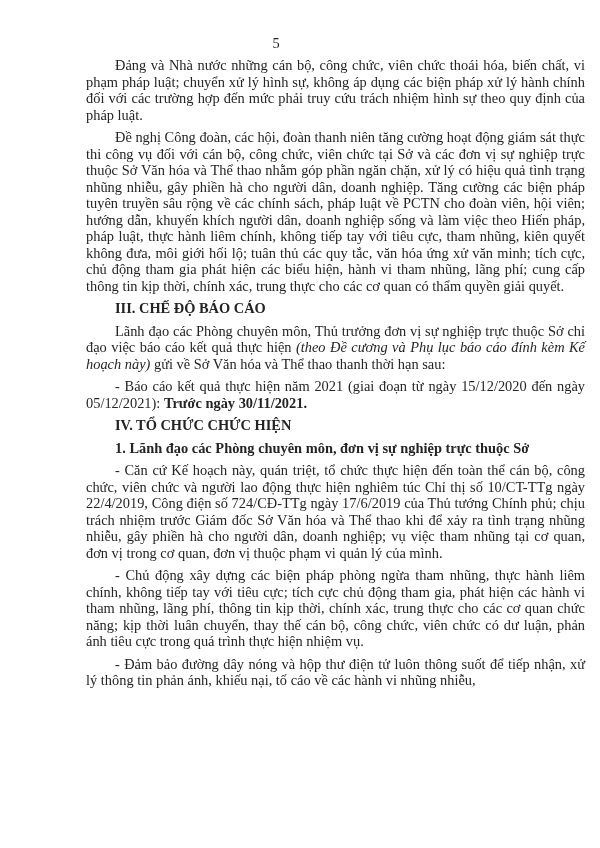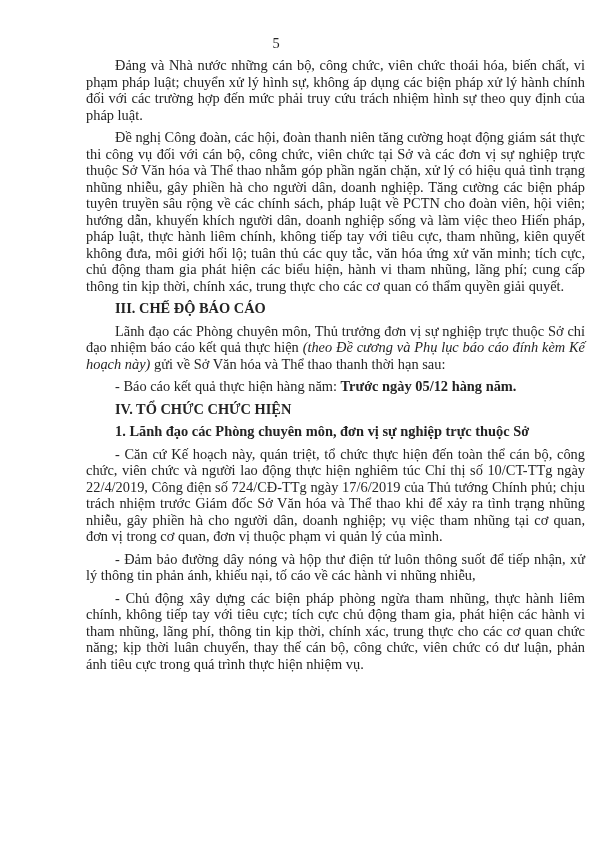--- a/index.html
+++ b/index.html
@@ -51,29 +51,29 @@
 
   <div class="content">
 
     <p>Đảng và Nhà nước những cán bộ, công chức, viên chức thoái hóa, biến chất, vi phạm pháp luật; chuyển xử lý hình sự, không áp dụng các biện pháp xử lý hành chính đối với các trường hợp đến mức phải truy cứu trách nhiệm hình sự theo quy định của pháp luật.</p>
 
 
     <p>Đề nghị Công đoàn, các hội, đoàn thanh niên tăng cường hoạt động giám sát thực thi công vụ đối với cán bộ, công chức, viên chức tại Sở và các đơn vị sự nghiệp trực thuộc Sở Văn hóa và Thể thao nhằm góp phần ngăn chặn, xử lý có hiệu quả tình trạng nhũng nhiễu, gây phiền hà cho người dân, doanh nghiệp. Tăng cường các biện pháp tuyên truyền sâu rộng về các chính sách, pháp luật về PCTN cho đoàn viên, hội viên; hướng dẫn, khuyến khích người dân, doanh nghiệp sống và làm việc theo Hiến pháp, pháp luật, thực hành liêm chính, không tiếp tay với tiêu cực, tham nhũng, kiên quyết không đưa, môi giới hối lộ; tuân thủ các quy tắc, văn hóa ứng xử văn minh; tích cực, chủ động tham gia phát hiện các biểu hiện, hành vi tham nhũng, lãng phí; cung cấp thông tin kịp thời, chính xác, trung thực cho các cơ quan có thẩm quyền giải quyết.</p>
 
     <p class="heading">III. CHẾ ĐỘ BÁO CÁO</p>
 
-    <p><span>Lãnh đạo các Phòng chuyên môn, Thủ trưởng đơn vị sự nghiệp trực thuộc Sở chỉ đạo nhiệm báo cáo kết quả thực hiện </span><span class="i">(theo Đề cương và Phụ lục báo cáo đính kèm Kế hoạch này)</span><span> gửi về Sở Văn hóa và Thể thao thanh thời hạn sau:</span></p>
+    <p><span>Lãnh đạo các Phòng chuyên môn, Thủ trưởng đơn vị sự nghiệp trực thuộc Sở chỉ đạo việc báo cáo kết quả thực hiện </span><span class="i">(theo Đề cương và Phụ lục báo cáo đính kèm Kế hoạch này)</span><span> gửi về Sở Văn hóa và Thể thao thanh thời hạn sau:</span></p>
 
+    <p><span>- Báo cáo kết quả thực hiện năm 2021 (giai đoạn từ ngày 15/12/2020 đến ngày 05/12/2021): </span><span class="b">Trước ngày 30/11/2021.</span></p>
 
-    <p><span>- Báo cáo kết quả thực hiện hàng năm: </span><span class="b">Trước ngày 05/12 hàng năm.</span></p>
 
     <p class="heading">IV. TỔ CHỨC CHỨC HIỆN</p>
 
     <p class="heading">1. Lãnh đạo các Phòng chuyên môn, đơn vị sự nghiệp trực thuộc Sở</p>
 
     <p>- Căn cứ Kế hoạch này, quán triệt, tổ chức thực hiện đến toàn thể cán bộ, công chức, viên chức và người lao động thực hiện nghiêm túc Chỉ thị số 10/CT-TTg ngày 22/4/2019, Công điện số 724/CĐ-TTg ngày 17/6/2019 của Thủ tướng Chính phủ; chịu trách nhiệm trước Giám đốc Sở Văn hóa và Thể thao khi để xảy ra tình trạng nhũng nhiễu, gây phiền hà cho người dân, doanh nghiệp; vụ việc tham nhũng tại cơ quan, đơn vị trong cơ quan, đơn vị thuộc phạm vi quản lý của mình.</p>
 
+    <p>- Chủ động xây dựng các biện pháp phòng ngừa tham nhũng, thực hành liêm chính, không tiếp tay với tiêu cực; tích cực chủ động tham gia, phát hiện các hành vi tham nhũng, lãng phí, thông tin kịp thời, chính xác, trung thực cho các cơ quan chức năng; kịp thời luân chuyển, thay thế cán bộ, công chức, viên chức có dư luận, phản ánh tiêu cực trong quá trình thực hiện nhiệm vụ.</p>
+
     <p>- Đảm bảo đường dây nóng và hộp thư điện tử luôn thông suốt để tiếp nhận, xử lý thông tin phản ánh, khiếu nại, tố cáo về các hành vi nhũng nhiễu,</p>
-
-    <p>- Chủ động xây dựng các biện pháp phòng ngừa tham nhũng, thực hành liêm chính, không tiếp tay với tiêu cực; tích cực chủ động tham gia, phát hiện các hành vi tham nhũng, lãng phí, thông tin kịp thời, chính xác, trung thực cho các cơ quan chức năng; kịp thời luân chuyển, thay thế cán bộ, công chức, viên chức có dư luận, phản ánh tiêu cực trong quá trình thực hiện nhiệm vụ.</p>
 
   </div>
 </div>
 
 </body></html>

